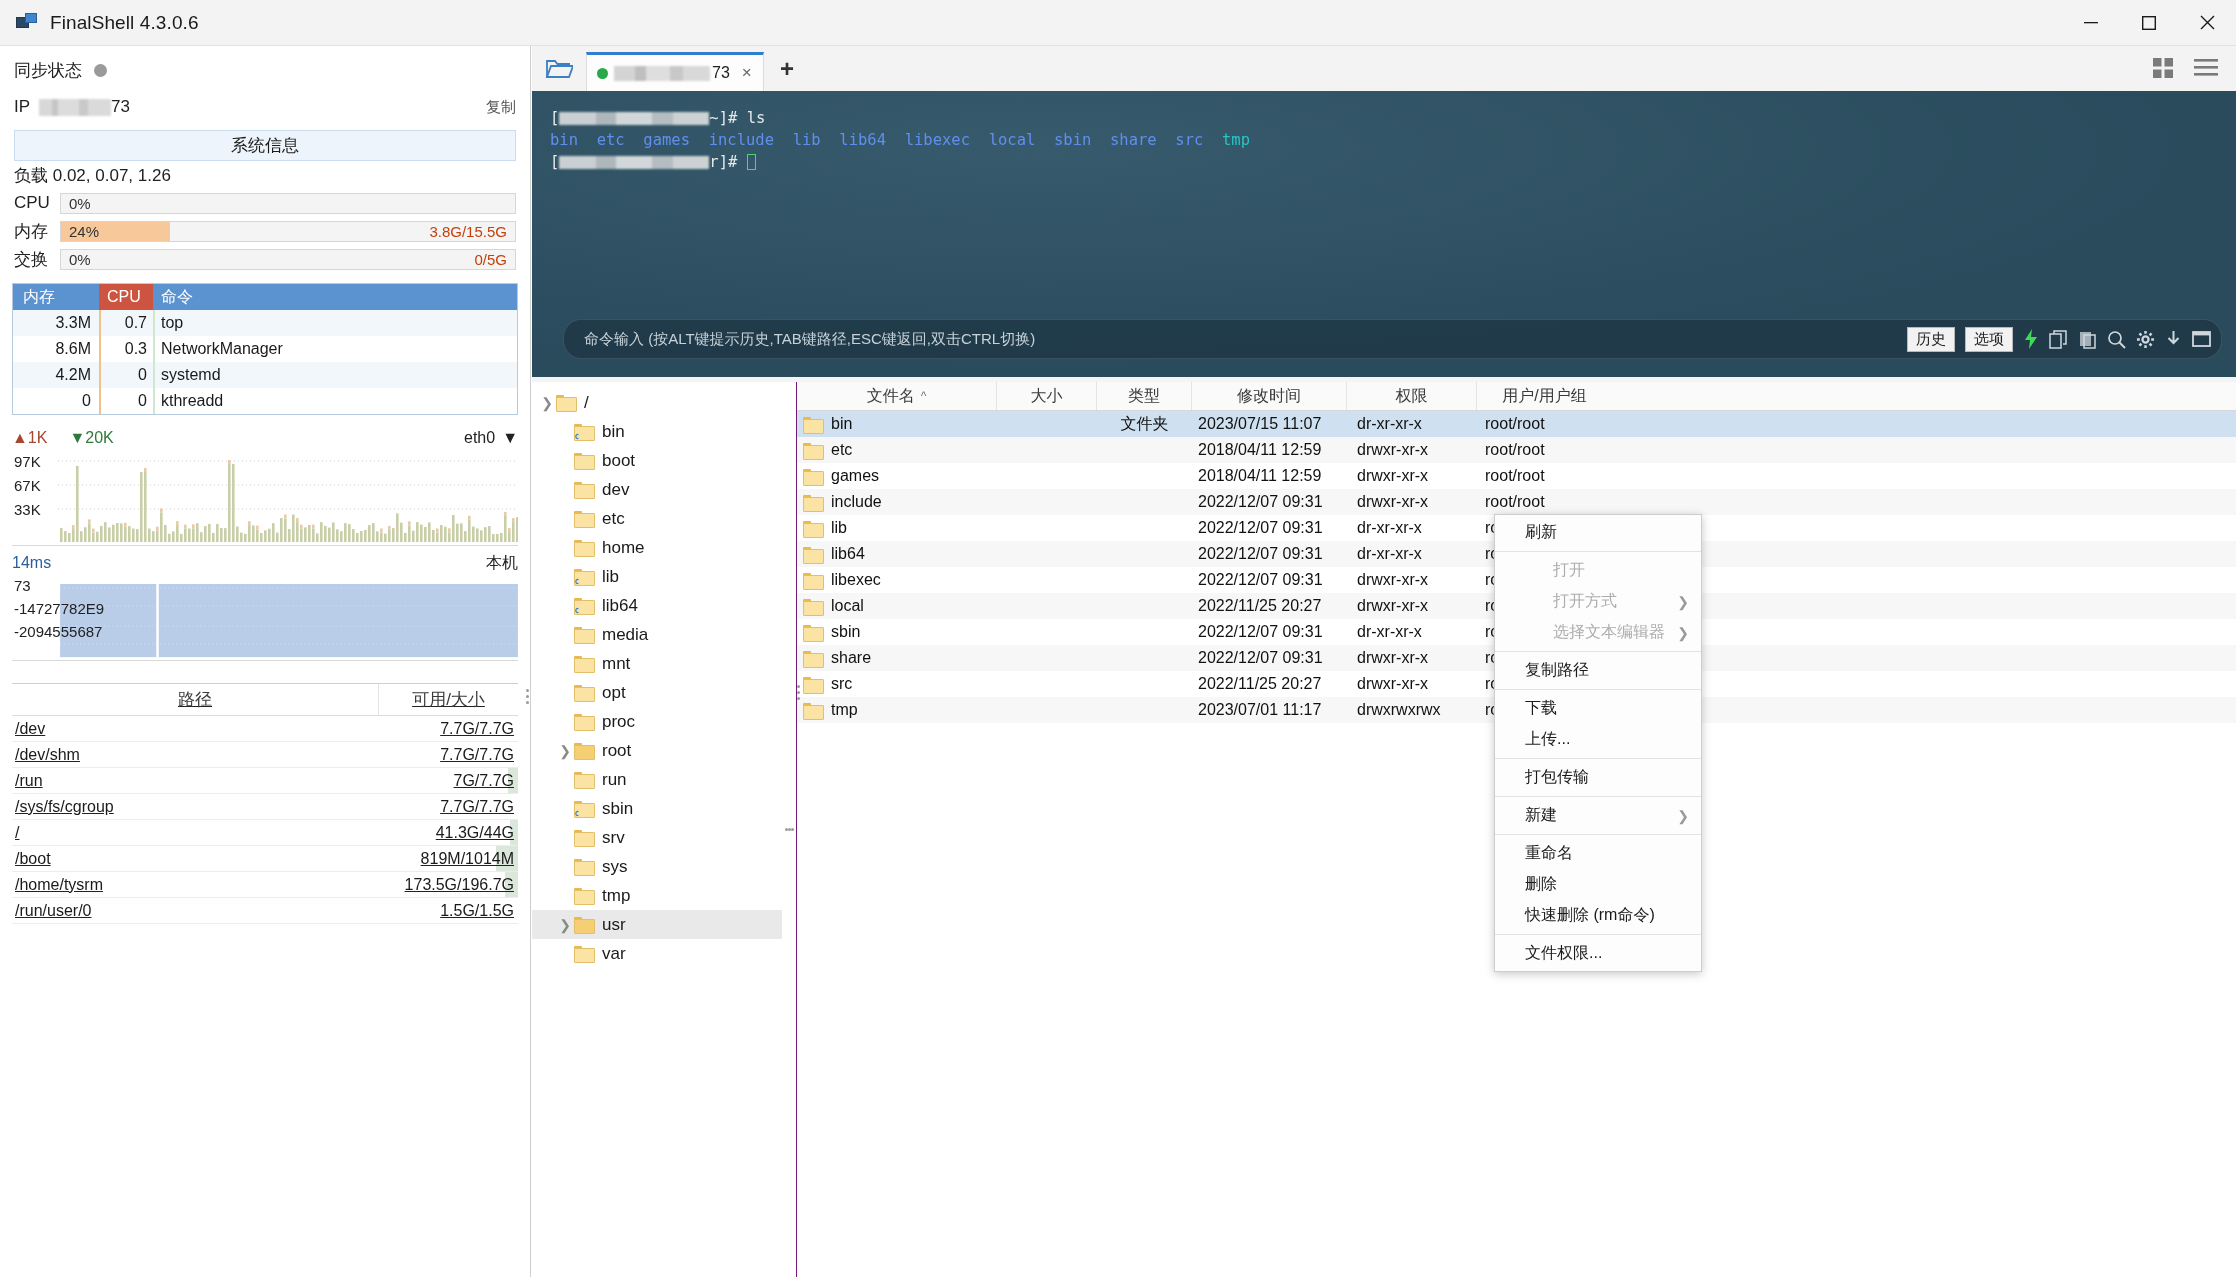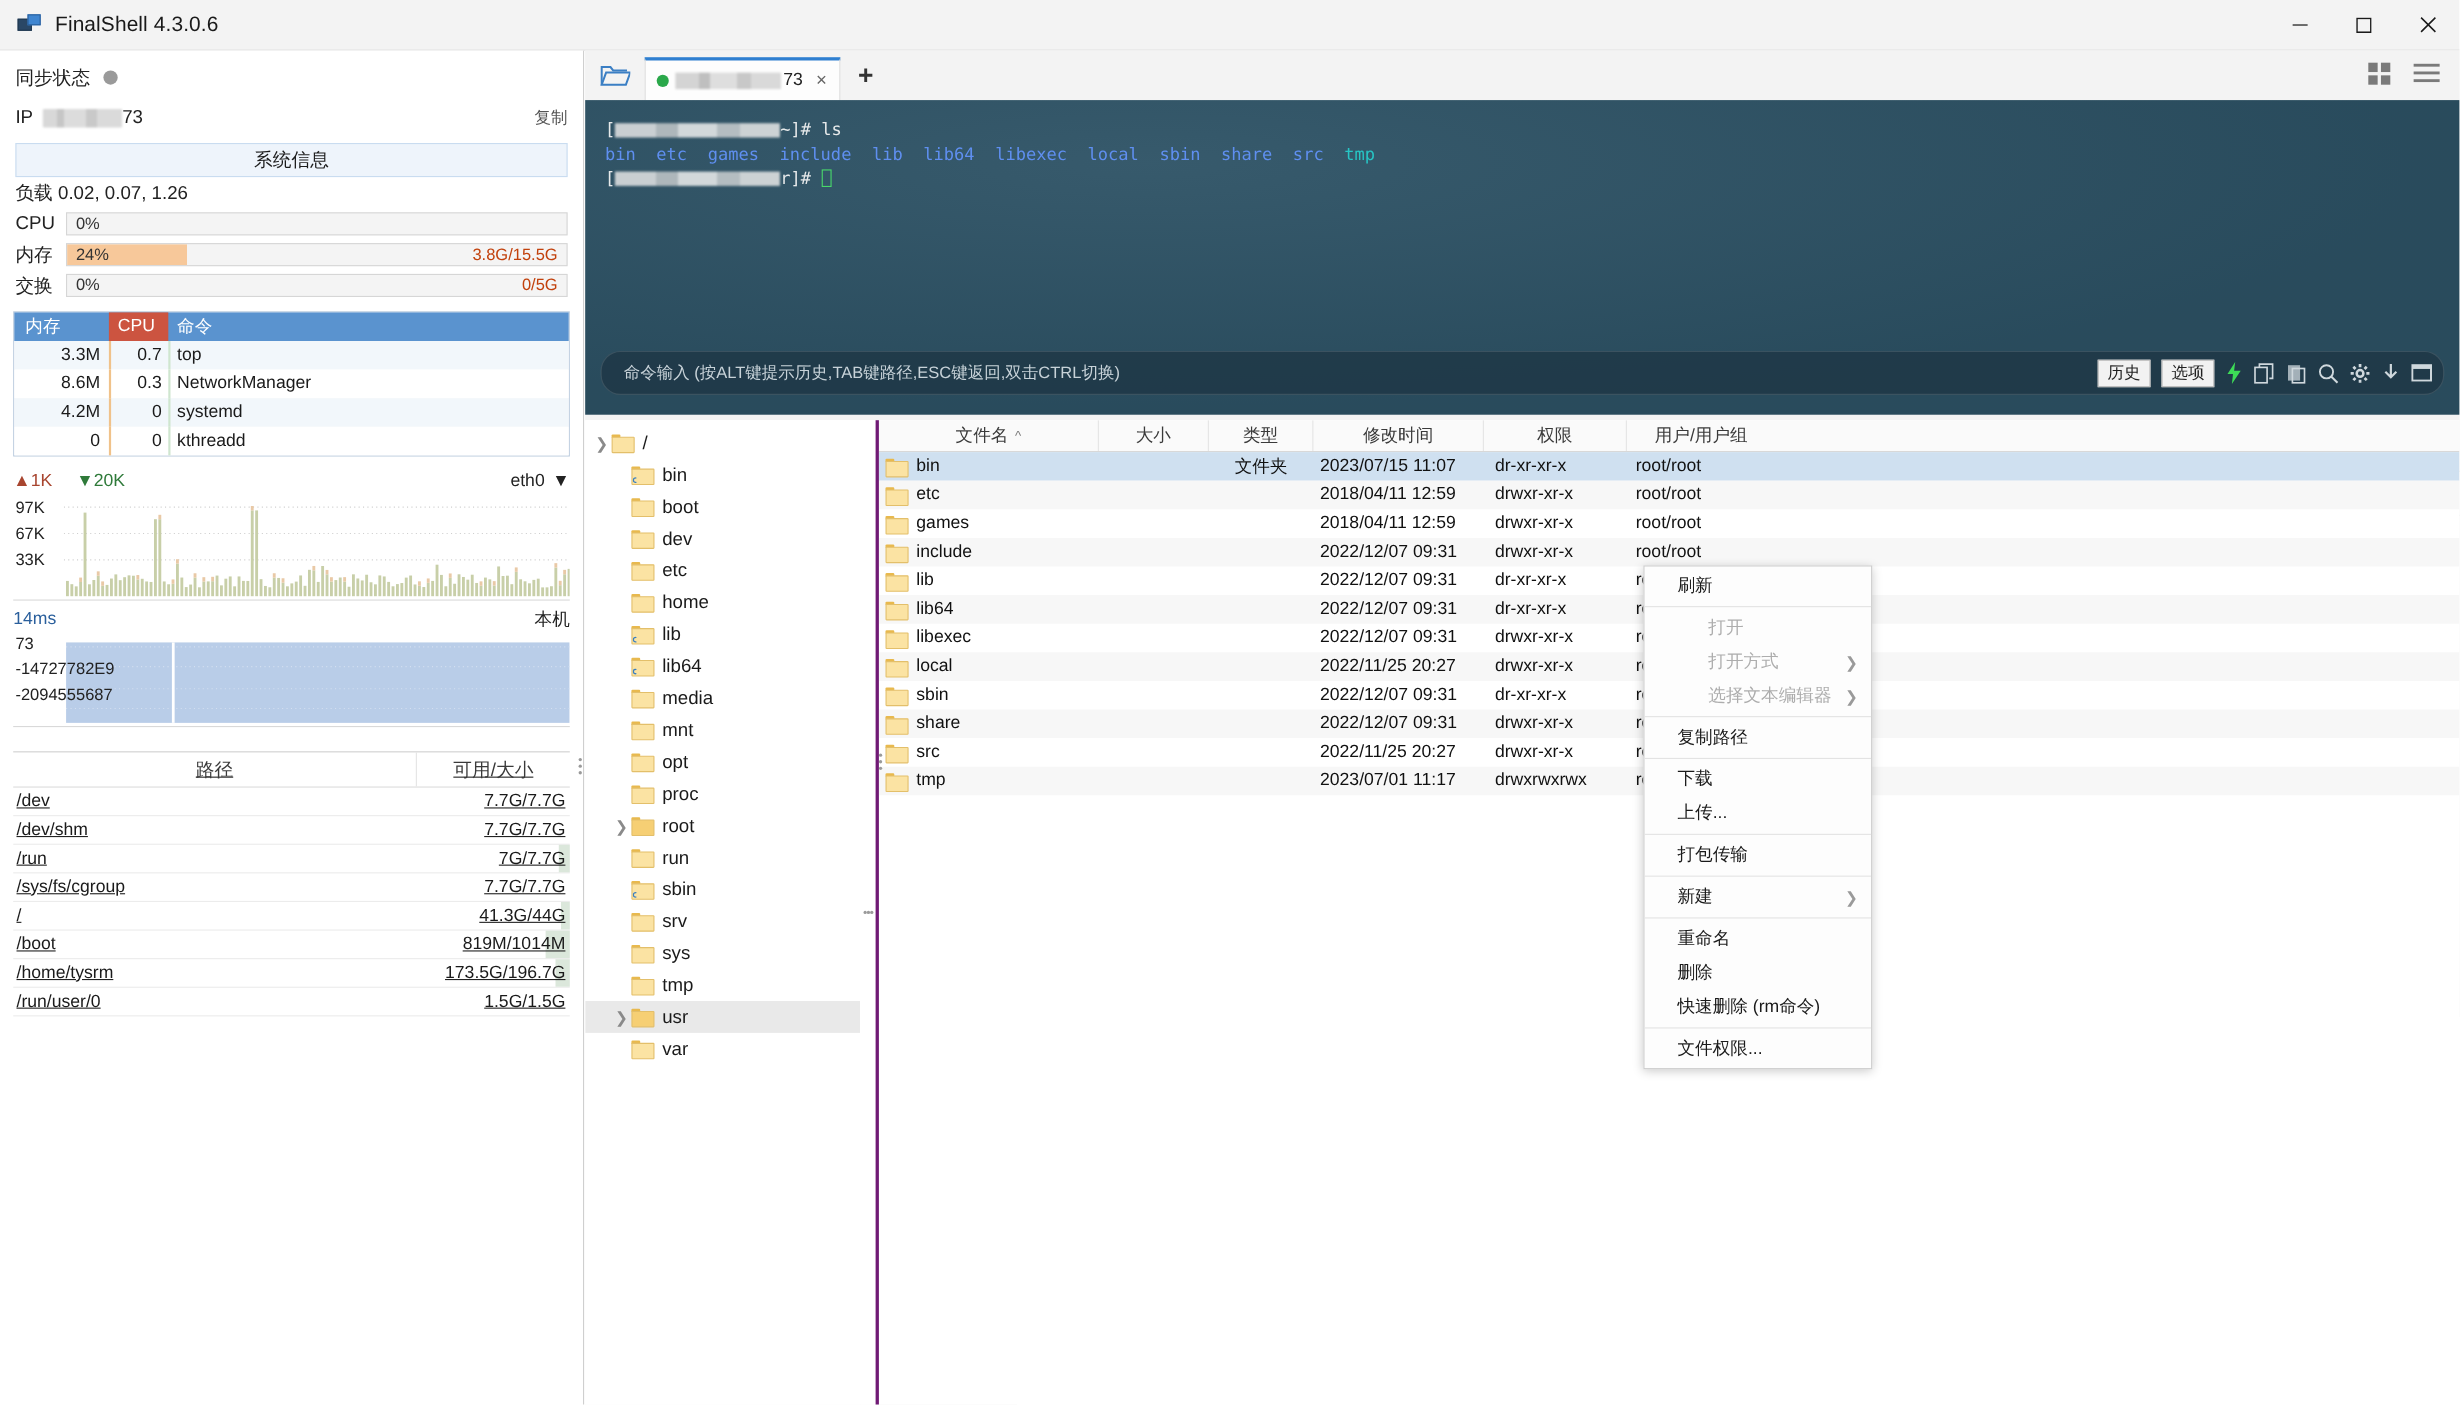--- a/index.html
+++ b/index.html
@@ -155,21 +155,21 @@
   .tline { height: 22px; display: flex; align-items: center; white-space: pre; color: #e6e9ea; }
   .tredact { display:inline-block; width: 150px; height: 13px;
     background: linear-gradient(90deg,#c9cfd2 0 25%, #aeb7bb 25% 38%, #d2d8da 38% 62%, #b4bdc1 62% 76%, #ccd2d4 76% 100%);
     filter: blur(1px); vertical-align: middle; }
   .tblue { color: #5f8ff0; }
   .tcyan { color: #27c5c5; }
   .tcursor { display:inline-block; width: 9px; height: 16px; border: 1.5px solid #49d96b; }
 
   
   #cmdbar {
-    position: absolute; left: 14px; right: 14px; bottom: 18px; height: 40px;
+    position: absolute; left: 31px; right: 14px; bottom: 18px; height: 40px;
     background: rgba(30,55,70,.82); border: 1px solid rgba(255,255,255,.12); border-radius: 18px;
     display: flex; align-items: center; padding: 0 10px 0 20px;
   }
   #cmd-placeholder { font-size: 15px; color: #c7d2d8; font-family: "Liberation Sans", sans-serif; }
   #cmd-tools { margin-left: auto; display: flex; align-items: center; gap: 10px; }
   .cmd-btn { background: #f2f2f2; border: 1px solid #b9b9b9; color: #222; font-size: 15px; padding: 2px 8px; }
   .cmd-ic { color: #cfd8dd; display: flex; align-items: center; }
   .cmd-ic.bolt { color: #3ddc57; }
 
   
@@ -200,21 +200,21 @@
   .folder { width: 19px; height: 15px; position: relative; flex: none; margin-right: 9px; }
   .folder::before { content:""; position:absolute; left:0; top:0; width:8px; height:3px; background:#e8b94e; border-radius: 1px 1px 0 0;}
   .folder::after { content:""; position:absolute; left:0; top:2px; width:19px; height:13px; background:#fbe3a3; border:1px solid #e3bf6a; border-radius:1px;}
   .folder.deep::after { background:#f6cf74; }
   .folder.link::after { background:#fbe3a3; }
   .folder .lnk { position:absolute; left:1px; bottom:-1px; width:7px; height:7px; z-index:3; }
 
   #tree-split { width: 14px; background: #fff; display:flex; align-items:center; justify-content:center; }
   #tree-split i { display:block; width:3px; height:3px; background:#9b9b9b; border-radius:50%; margin:3px 0;}
 
-  #filelist { flex: 1; border-left: 3px solid #701a75; position: relative; overflow: hidden; }
+  #filelist { flex: 1; border-left: 1px solid #701a75; position: relative; overflow: hidden; }
   #fl-head { display: flex; height: 29px; background: #fafafa; border-bottom: 1px solid #d8d8d8; font-size: 16px; color: #3a3a3a; }
   .fl-h { display: flex; align-items: center; justify-content: center; border-right: 1px solid #e4e4e4; }
   .h-name { width: 200px; gap: 6px; }
   .h-size { width: 100px; }
   .h-type { width: 95px; }
   .h-time { width: 155px; }
   .h-perm { width: 130px; }
   .h-user { width: 135px; border-right: none; }
 
   .fl-row { display: flex; height: 26px; font-size: 16px; color: #111; }

